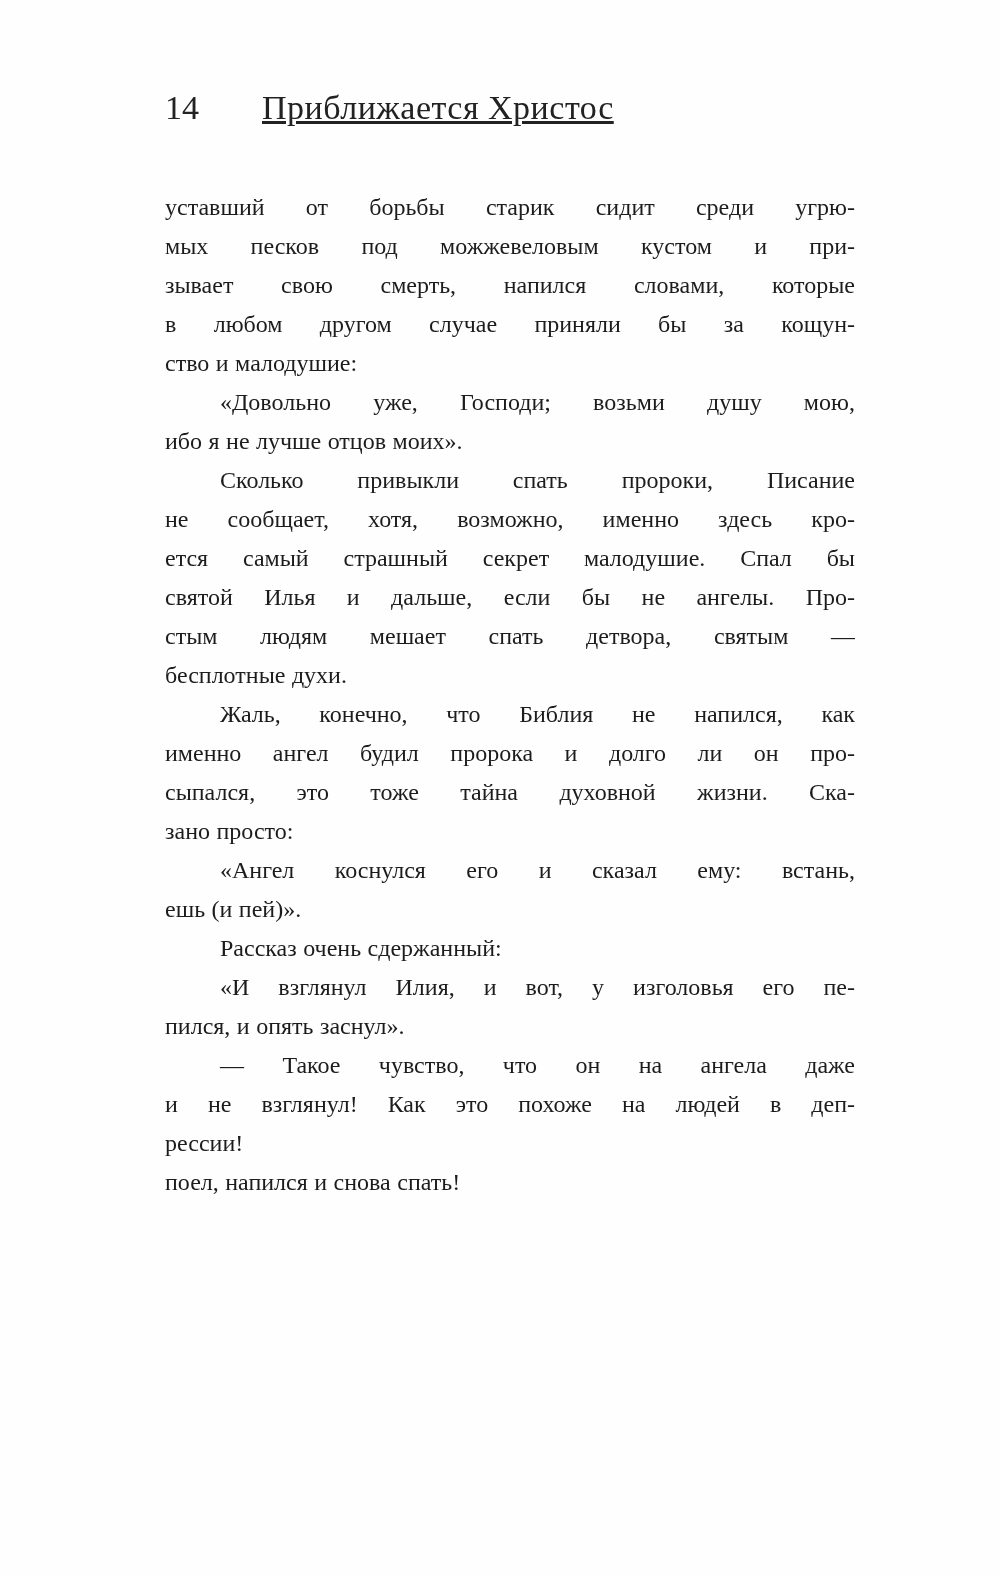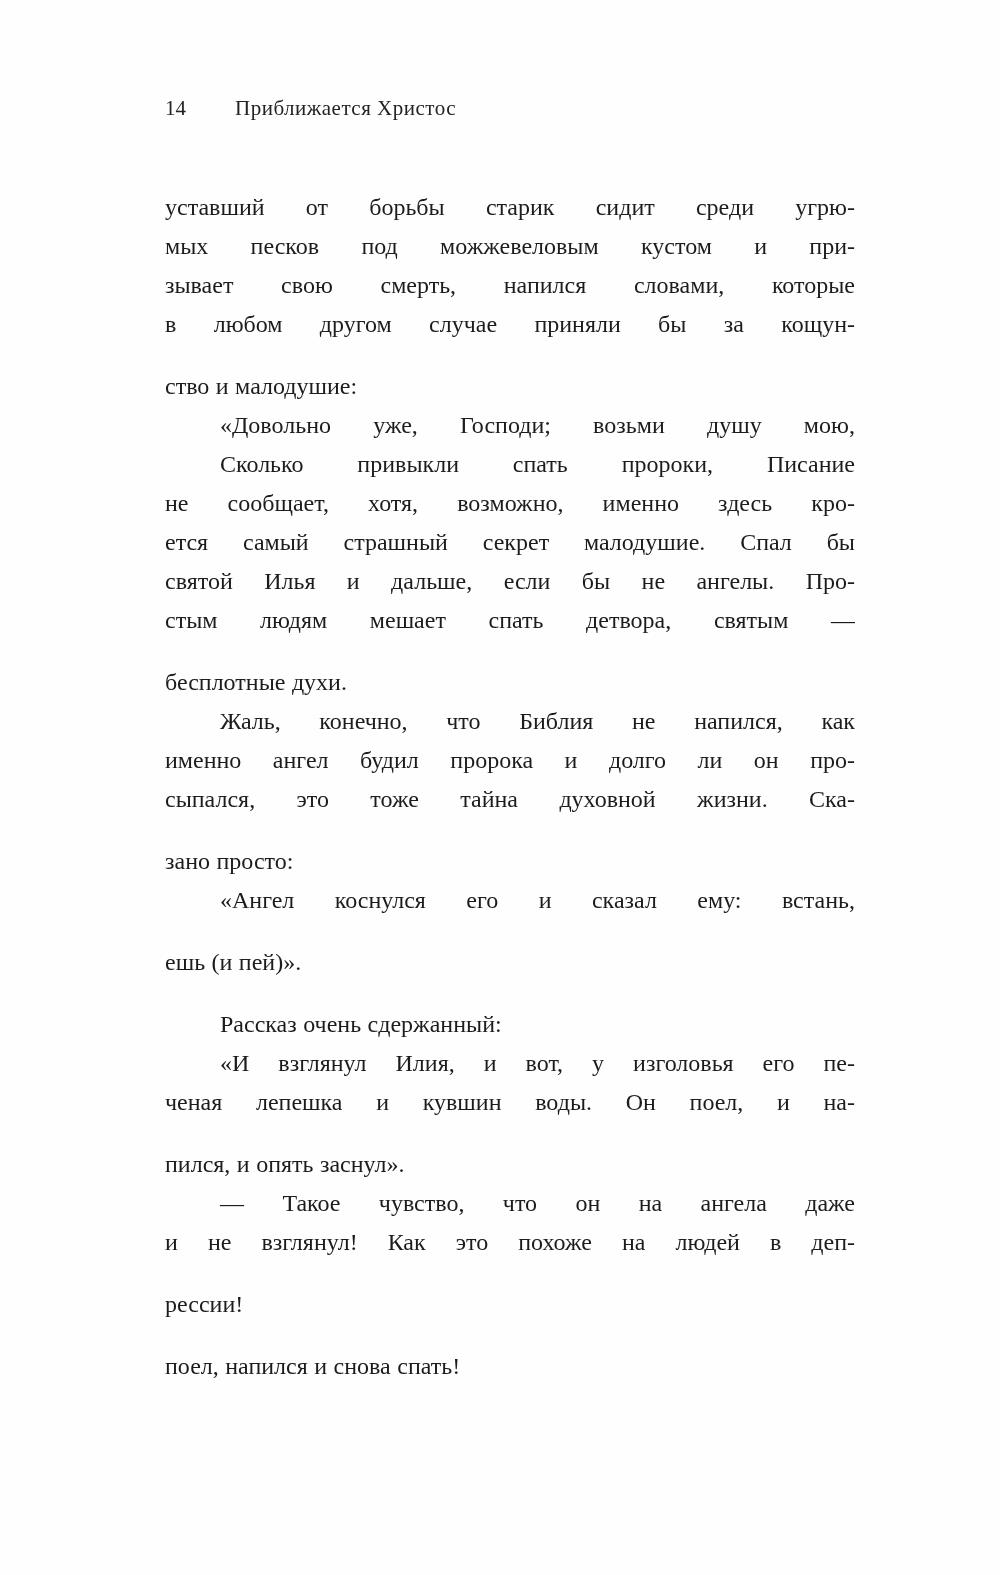--- a/index.html
+++ b/index.html
@@ -14,32 +14,33 @@
     background: #fefefe;
     color: #1c1c1c;
     font-family: "Liberation Serif", "DejaVu Serif", serif;
     box-sizing: border-box;
     padding: 92px 145px 0 165px;
     overflow: hidden;
   }
   .running-head {
     display: flex;
     align-items: baseline;
-    font-size: 21px;
+    font-size: 34px;
     line-height: 32px;
     color: #222222;
     white-space: nowrap;
   }
   .running-head .page-number {
     display: inline-block;
     min-width: 36px;
   }
   .running-head .running-title {
-    margin-left: 34px;
+    margin-left: 61px;
     letter-spacing: 0.5px;
+    text-decoration: underline;
   }
   .text-block {
     margin-top: 64px;
     width: 690px;
   }
   .para {
     margin: 0;
     padding: 0;
   }
   .line {
@@ -51,21 +52,20 @@
     word-spacing: 0.02em;
     white-space: normal;
     overflow: hidden;
   }
   .line.indent {
     text-indent: 55px;
   }
   .line.last {
     text-align: center;
     text-align-last: left;
-    margin-top: 23px;
   }
 </style>
 </head>
 <body>
 
 <div class="page">
   <div class="running-head">
     <span class="page-number">14</span>
     <span class="running-title">Приближается Христос</span>
   </div>
@@ -73,20 +73,21 @@
   <div class="text-block">
       <div class="para">
         <div class="line">уставший от борьбы старик сидит среди угрю-</div>
         <div class="line">мых песков под можжевеловым кустом и при-</div>
         <div class="line">зывает свою смерть, напился словами, которые</div>
         <div class="line">в любом другом случае приняли бы за кощун-</div>
         <div class="line last">ство и малодушие:</div>
       </div>
       <div class="para">
         <div class="line indent">«Довольно уже, Господи; возьми душу мою,</div>
+        <div class="line last">ибо я не лучше отцов моих».</div>
       </div>
       <div class="para">
         <div class="line indent">Сколько привыкли спать пророки, Писание</div>
         <div class="line">не сообщает, хотя, возможно, именно здесь кро-</div>
         <div class="line">ется самый страшный секрет малодушие. Спал бы</div>
         <div class="line">святой Илья и дальше, если бы не ангелы. Про-</div>
         <div class="line">стым людям мешает спать детвора, святым —</div>
         <div class="line last">бесплотные духи.</div>
       </div>
       <div class="para">
@@ -97,21 +98,20 @@
       </div>
       <div class="para">
         <div class="line indent">«Ангел коснулся его и сказал ему: встань,</div>
         <div class="line last">ешь (и пей)».</div>
       </div>
       <div class="para">
         <div class="line last indent">Рассказ очень сдержанный:</div>
       </div>
       <div class="para">
         <div class="line indent">«И взглянул Илия, и вот, у изголовья его пе-</div>
-        <div class="line">ченая лепешка и кувшин воды. Он поел, и на-</div>
         <div class="line last">пился, и опять заснул».</div>
       </div>
       <div class="para">
         <div class="line indent">— Такое чувство, что он на ангела даже</div>
         <div class="line">и не взглянул! Как это похоже на людей в деп-</div>
         <div class="line last">рессии!</div>
       </div>
       <div class="para">
         <div class="line last">поел, напился и снова спать!</div>
       </div>

